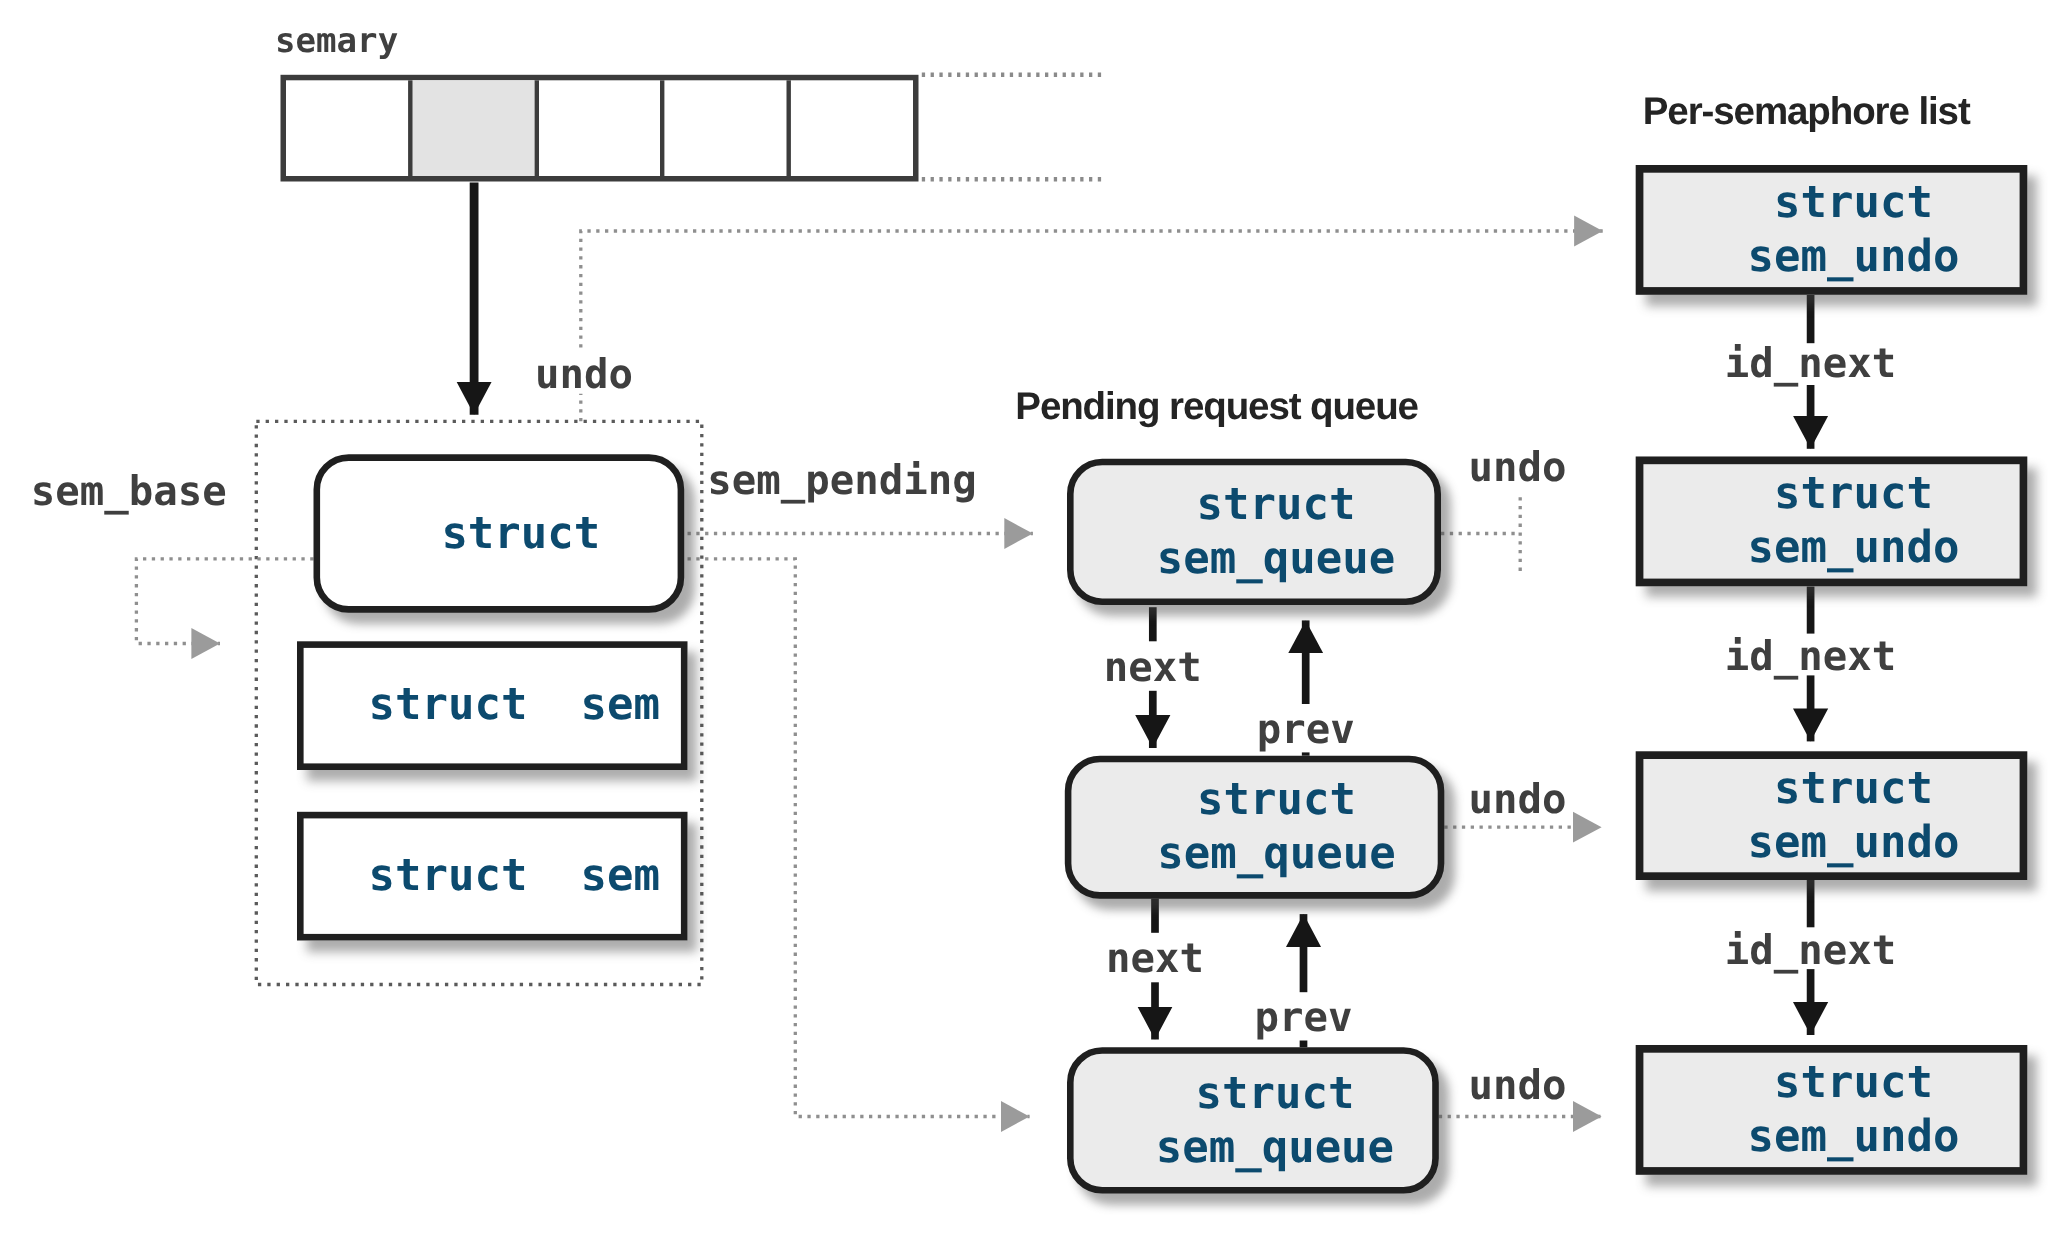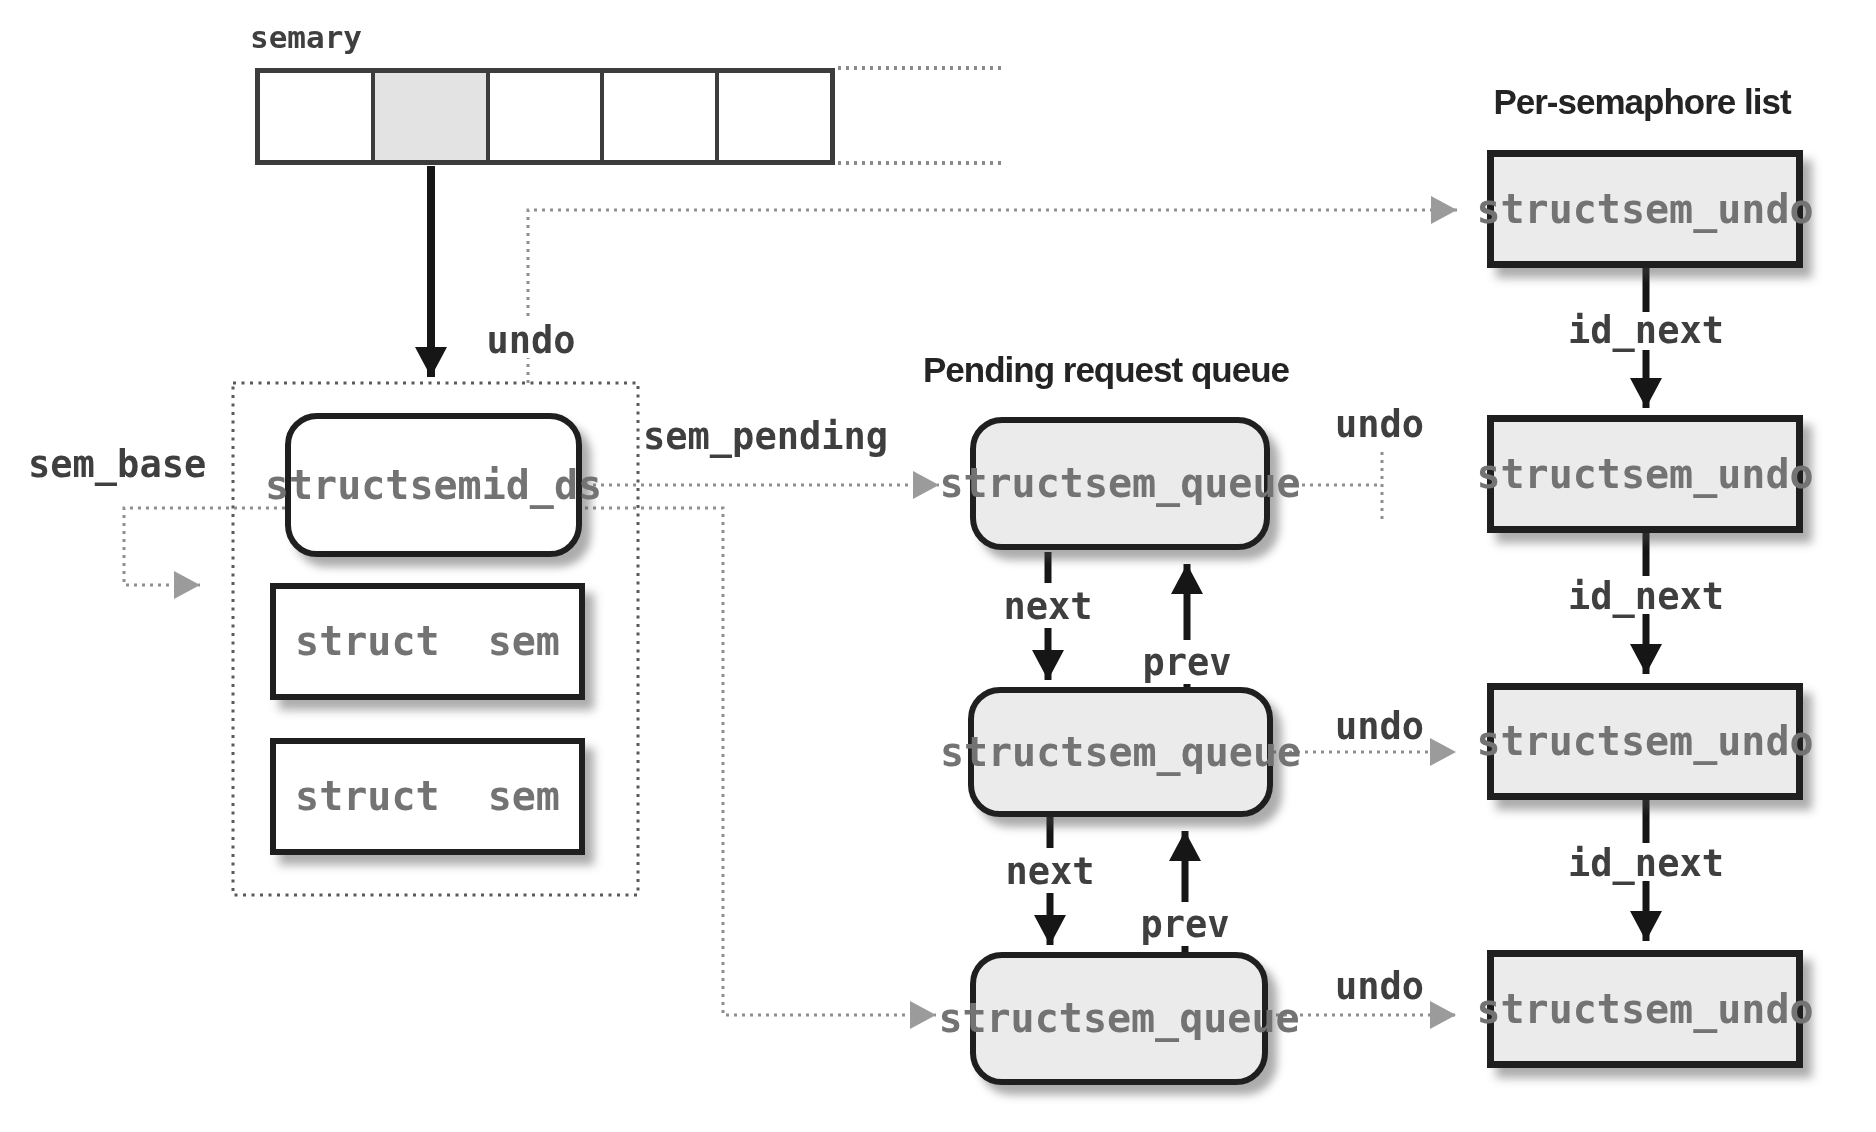--- a/index.html
+++ b/index.html
@@ -5,24 +5,24 @@
   html,body{margin:0;padding:0;background:#fff;}
   #stage{position:relative;width:1876px;height:1132px;background:#fff;overflow:hidden;
          font-family:"DejaVu Sans Mono", monospace;}
   #lines{position:absolute;left:0;top:0;width:1876px;height:1132px;z-index:1;}
   .dot{stroke:#8f8f8f;stroke-width:3;fill:none;stroke-dasharray:3 5;}
   .dot2{stroke:#8a8a8a;stroke-width:4;fill:none;stroke-dasharray:3 5;}
   .dotrect{stroke:#5a5a5a;stroke-width:3;fill:none;stroke-dasharray:3 5.5;}
   .solid{stroke:#161616;fill:none;}
   .w7{stroke-width:7;}
   .w8{stroke-width:8;}
-  .box{position:absolute;z-index:2;display:flex;flex-direction:row;align-items:center;
-       justify-content:center;text-align:center;color:#737373;font-weight:bold;
+  .box{position:absolute;z-index:2;display:flex;flex-direction:column;align-items:center;
+       justify-content:center;text-align:center;color:#0c4a6e;font-weight:bold;
        border:6px solid #1f1f1f;background:#fff;line-height:1.22;font-size:40px;
-       box-shadow:9px 10px 9px rgba(70,70,70,0.45);white-space:pre;}
+       box-shadow:9px 10px 9px rgba(70,70,70,0.45);white-space:pre;padding-left:40px;}
   .gray{background:#ebebeb;}
   .round{border-radius:32px;}
   .lbl{position:absolute;z-index:3;color:#3f3f3f;font-weight:bold;font-size:37px;
        line-height:1;white-space:pre;}
   .title{position:absolute;z-index:3;color:#242424;font-weight:bold;font-size:35px;
          font-family:"Liberation Sans", sans-serif;line-height:1;white-space:pre;
          transform:translateX(-50%);letter-spacing:-1px;}
   .cx{transform:translateX(-50%);}
   
   #array{position:absolute;left:255px;top:68px;width:580px;height:97px;z-index:2;
@@ -85,21 +85,20 @@
     <div class="cell"></div>
     <div class="cell"></div>
     <div class="cell"></div>
   </div>
 
   <div class="title" style="left:1642px;top:84px;">Per-semaphore list</div>
   <div class="title" style="left:1106px;top:352px;">Pending request queue</div>
 
   <div class="box round" style="left:285px;top:413px;width:285px;height:132px;">
     <span>struct</span>
-    <span>semid_ds</span>
   </div>
   <div class="box" style="left:270px;top:583px;width:303px;height:105px;">
     <span>struct  sem</span>
   </div>
   <div class="box" style="left:270px;top:738px;width:303px;height:105px;">
     <span>struct  sem</span>
   </div>
 
   <div class="box gray round" style="left:970px;top:417px;width:288px;height:121px;">
     <span>struct</span>
@@ -125,21 +124,21 @@
   <div class="box gray" style="left:1487px;top:683px;width:302px;height:103px;border-width:7px;">
     <span>struct</span>
     <span>sem_undo</span>
   </div>
   <div class="box gray" style="left:1487px;top:950px;width:302px;height:104px;border-width:7px;">
     <span>struct</span>
     <span>sem_undo</span>
   </div>
 
   <div class="lbl cx" style="left:531px;top:322px;">undo</div>
-  <div class="lbl" style="left:28px;top:446px;">sem_base</div>
+  <div class="lbl" style="left:28px;top:428px;">sem_base</div>
   <div class="lbl" style="left:643px;top:418px;">sem_pending</div>
   <div class="lbl" style="left:1335px;top:406px;">undo</div>
   <div class="lbl" style="left:1335px;top:708px;">undo</div>
   <div class="lbl" style="left:1335px;top:968px;">undo</div>
   <div class="lbl cx" style="left:1048px;top:588px;">next</div>
   <div class="lbl cx" style="left:1187px;top:644px;">prev</div>
   <div class="lbl cx" style="left:1050px;top:853px;">next</div>
   <div class="lbl cx" style="left:1185px;top:906px;">prev</div>
   <div class="lbl cx" style="left:1646px;top:312px;">id_next</div>
   <div class="lbl cx" style="left:1646px;top:578px;">id_next</div>

